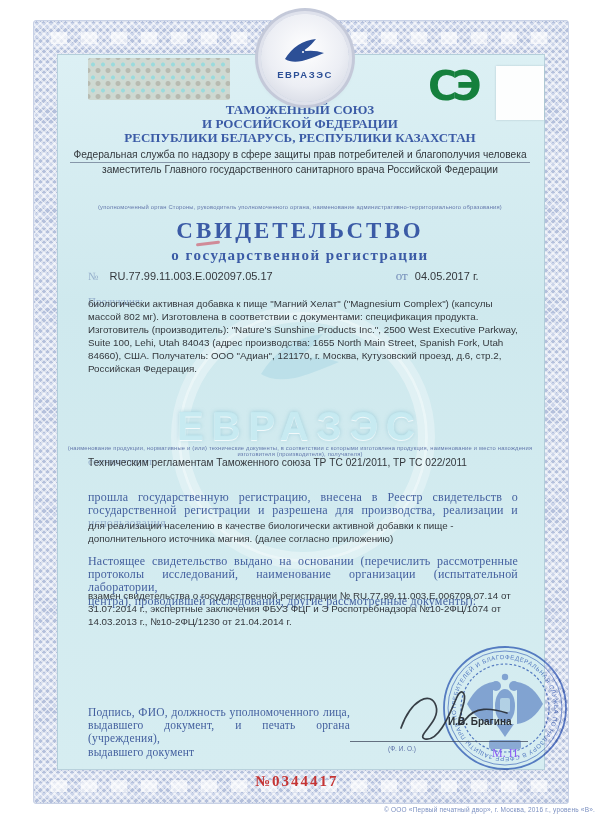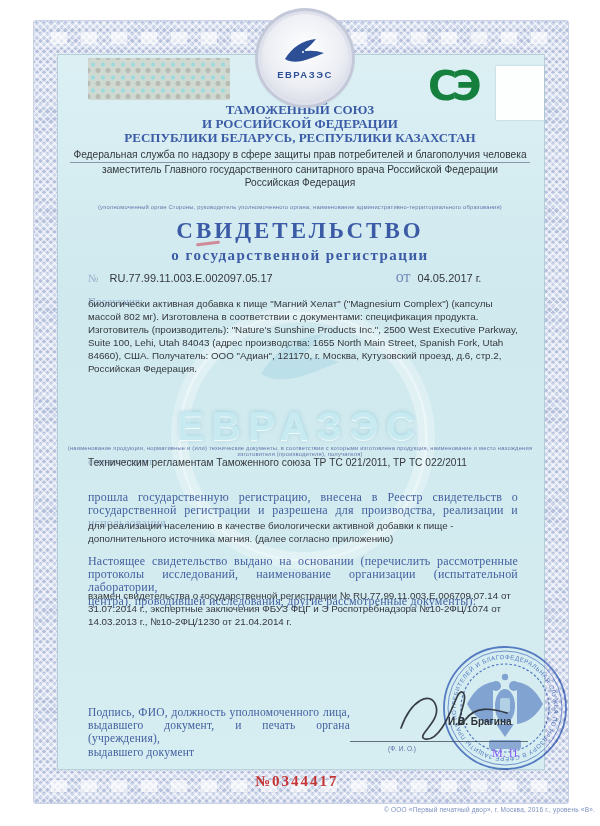--- a/index.html
+++ b/index.html
@@ -95,32 +95,31 @@
 
   <div class="abs serifblue center" style="left:60px;top:103px;width:480px;font-weight:bold;font-size:13px;line-height:14px;">
     <div>ТАМОЖЕННЫЙ СОЮЗ</div>
     <div>И РОССИЙСКОЙ ФЕДЕРАЦИИ</div>
     <div>РЕСПУБЛИКИ БЕЛАРУСЬ, РЕСПУБЛИКИ КАЗАХСТАН</div>
   </div>
 
   <div class="abs center typed" style="left:70px;top:148px;width:460px;font-size:10.2px;line-height:13px;color:#32373c;">
     <div style="border-bottom:1px solid rgba(70,80,110,.55);padding-bottom:1px;">Федеральная служба по надзору в сфере защиты прав потребителей и благополучия человека</div>
     <div>заместитель Главного государственного санитарного врача Российской Федерации</div>
-    <div>Российская Федерация</div>
   </div>
   <div class="abs tiny-caption" style="left:60px;top:204px;width:480px;">(уполномоченный орган Стороны, руководитель уполномоченного органа, наименование административно-территориального образования)</div>
 
   <div class="abs serifblue center" style="left:60px;top:218px;width:480px;font-weight:bold;font-size:23px;letter-spacing:3px;">СВИДЕТЕЛЬСТВО</div>
   <div class="abs serifblue center" style="left:60px;top:247px;width:480px;font-weight:bold;font-size:15px;letter-spacing:1.5px;">о государственной регистрации</div>
   <div class="pen-mark"></div>
 
   <div class="abs" style="left:88px;top:268px;width:436px;font-size:11px;">
     <span class="faint-label" style="font-size:11px;">№</span>
     <span class="typed" style="font-size:11px;margin-left:8px;">RU.77.99.11.003.Е.002097.05.17</span>
-    <span class="serifblue" style="font-size:16px;margin-left:120px;color:rgba(90,115,170,.8);">от</span>
+    <span class="serifblue" style="font-size:13px;margin-left:120px;color:rgba(90,115,170,.8);">от</span>
     <span class="typed" style="font-size:11px;margin-left:4px;">04.05.2017 г.</span>
   </div>
 
   <div class="abs faint-label" style="left:88px;top:295px;">Продукция:</div>
   <div class="abs typed" style="left:88px;top:297px;width:436px;">биологически активная добавка к пище "Магний Хелат" ("Magnesium Complex") (капсулы массой 802 мг). Изготовлена в соответствии с документами: спецификация продукта. Изготовитель (производитель): "Nature's Sunshine Products Inc.", 2500 West Executive Parkway, Suite 100, Lehi, Utah 84043 (адрес производства: 1655 North Main Street, Spanish Fork, Utah 84660), США. Получатель: ООО "Адиан", 121170, г. Москва, Кутузовский проезд, д.6, стр.2, Российская Федерация.</div>
   <div class="abs tiny-caption" style="left:60px;top:445px;width:480px;">(наименование продукции, нормативные и (или) технические документы, в соответствии с которыми изготовлена продукция, наименование и место нахождения изготовителя (производителя), получателя)</div>
 
   <div class="abs faint-label" style="left:88px;top:455px;">соответствует</div>
   <div class="abs typed" style="left:88px;top:456px;width:440px;font-size:10.2px;">Техническим регламентам Таможенного союза ТР ТС 021/2011, ТР ТС 022/2011</div>
 

